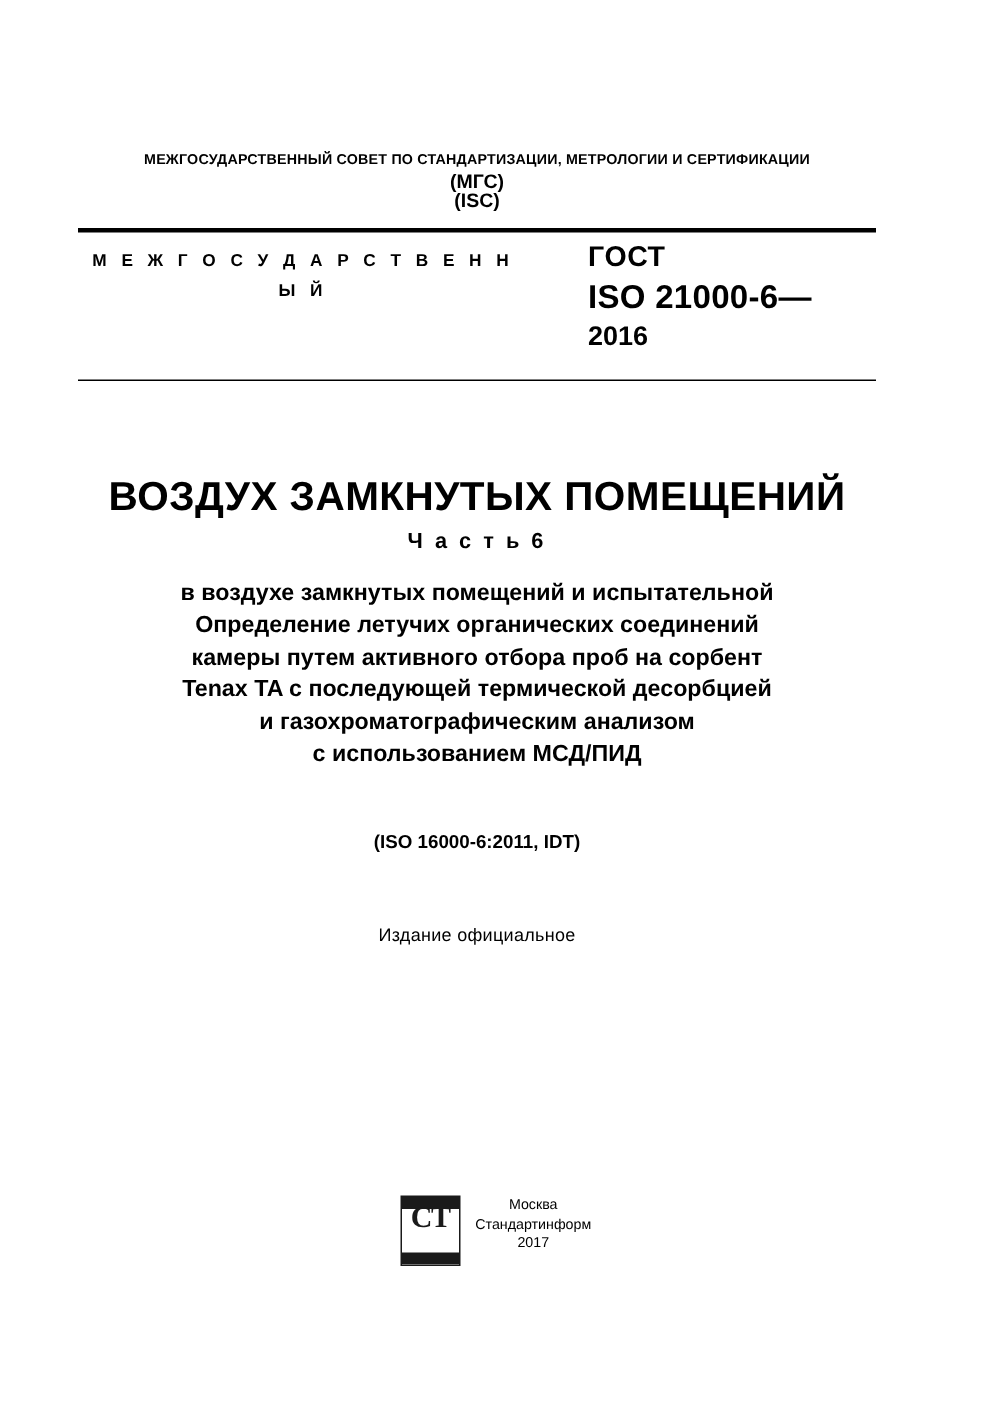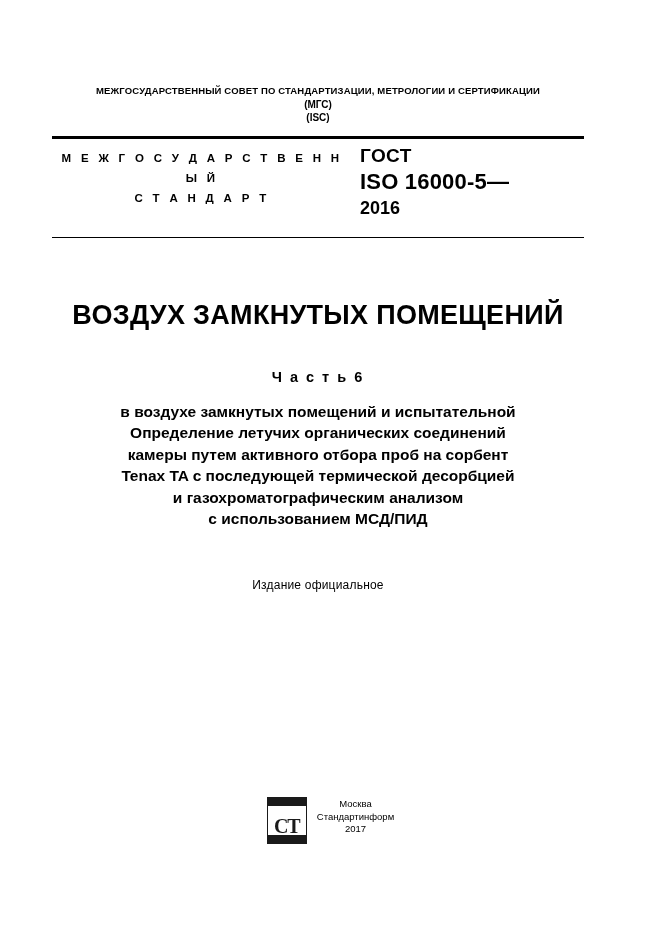--- a/index.html
+++ b/index.html
@@ -18,38 +18,38 @@
   .page {
     position: absolute;
     left: 0; top: 0;
     width: 661px;
     height: 936px;
     background: #ffffff;
   }
   .content {
     position: absolute;
     left: 52px;
-    top: 0;
+    top: 16px;
     width: 532px;
   }
 
   
   .org-block {
     text-align: center;
     padding-top: 84px;
   }
   .org-line {
     font-size: 9.5px;
     font-weight: bold;
     letter-spacing: 0.15px;
     line-height: 13.5px;
     color: #000;
   }
   .org-sub {
-    font-size: 10px;
+    font-size: 13px;
     font-weight: bold;
     line-height: 13px;
   }
   .org-line-en {
     font-size: 9.5px;
     font-weight: bold;
     line-height: 13.5px;
     margin-top: 2px;
   }
 
@@ -69,20 +69,21 @@
   .rule-wrap-top { margin-top: 12px; }
 
   
   .std-row {
     display: flex;
     flex-direction: row;
     align-items: flex-start;
     padding-top: 4px;
     padding-bottom: 16px;
     min-height: 76px;
+    gap: 32px;
   }
   .std-left {
     width: 300px;
     text-align: center;
     padding-top: 5px;
   }
   .std-left .l1, .std-left .l2 {
     font-size: 11.5px;
     font-weight: bold;
     letter-spacing: 3.3px;
@@ -116,21 +117,21 @@
     font-size: 27px;
     font-weight: bold;
     letter-spacing: 0.3px;
     margin-top: 62px;
   }
   .title-part {
     text-align: center;
     font-size: 14.5px;
     font-weight: bold;
     letter-spacing: 2px;
-    margin-top: 38px;
+    margin-top: 6px;
   }
   .title-desc {
     text-align: center;
     font-size: 15.5px;
     font-weight: bold;
     line-height: 21.5px;
     margin-top: 16px;
   }
   .title-iso {
     text-align: center;
@@ -174,21 +175,21 @@
     position: absolute;
     left: 0;
     width: 100%;
     background: #1a1a1a;
   }
   .logo .bar-top { top: 0; height: 8px; }
   .logo .bar-bottom { bottom: 0; height: 8px; }
   .logo .mark {
     position: absolute;
     left: 0; right: 0;
-    top: 16px;
+    top: 2px;
     text-align: center;
     font-family: "Liberation Serif", serif;
     font-size: 20px;
     font-weight: bold;
     color: #1a1a1a;
     line-height: 24px;
     letter-spacing: -1px;
   }
   .pub-text {
     margin-left: 10px;
@@ -212,43 +213,43 @@
       <div class="org-sub">(ISC)</div>
     </div>
 
     <div class="rule-wrap-top">
       <hr class="rule-thick">
     </div>
 
     <div class="std-row">
       <div class="std-left">
         <div class="l1">М Е Ж Г О С У Д А Р С Т В Е Н Н Ы Й</div>
-        <div class="l2">С Т А Н Д А Р Т</div>
       </div>
       <div class="std-right">
         <div class="gost">ГОСТ</div>
-        <div class="num">ISO 16000-5—</div>
+        <div class="num">ISO 21000-6—</div>
         <div class="year">2016</div>
       </div>
     </div>
 
     <hr class="rule-thin">
 
     <div class="title-main">ВОЗДУХ ЗАМКНУТЫХ ПОМЕЩЕНИЙ</div>
     <div class="title-part">Ч а с т ь   6</div>
 
     <div class="title-desc">
       <div>в воздухе замкнутых помещений и испытательной</div>
       <div>Определение летучих органических соединений</div>
       <div>камеры путем активного отбора проб на сорбент</div>
       <div>Tenax TA с последующей термической десорбцией</div>
       <div>и газохроматографическим анализом</div>
       <div>с использованием МСД/ПИД</div>
     </div>
 
+    <div class="title-iso">(ISO 16000-6:2011, IDT)</div>
     <div class="official">Издание официальное</div>
 
   </div>
 
   <div class="publisher">
     <div class="pub-inner">
       <div class="logo">
         <div class="bar bar-top"></div>
         <div class="mark">СТ</div>
         <div class="bar bar-bottom"></div>

